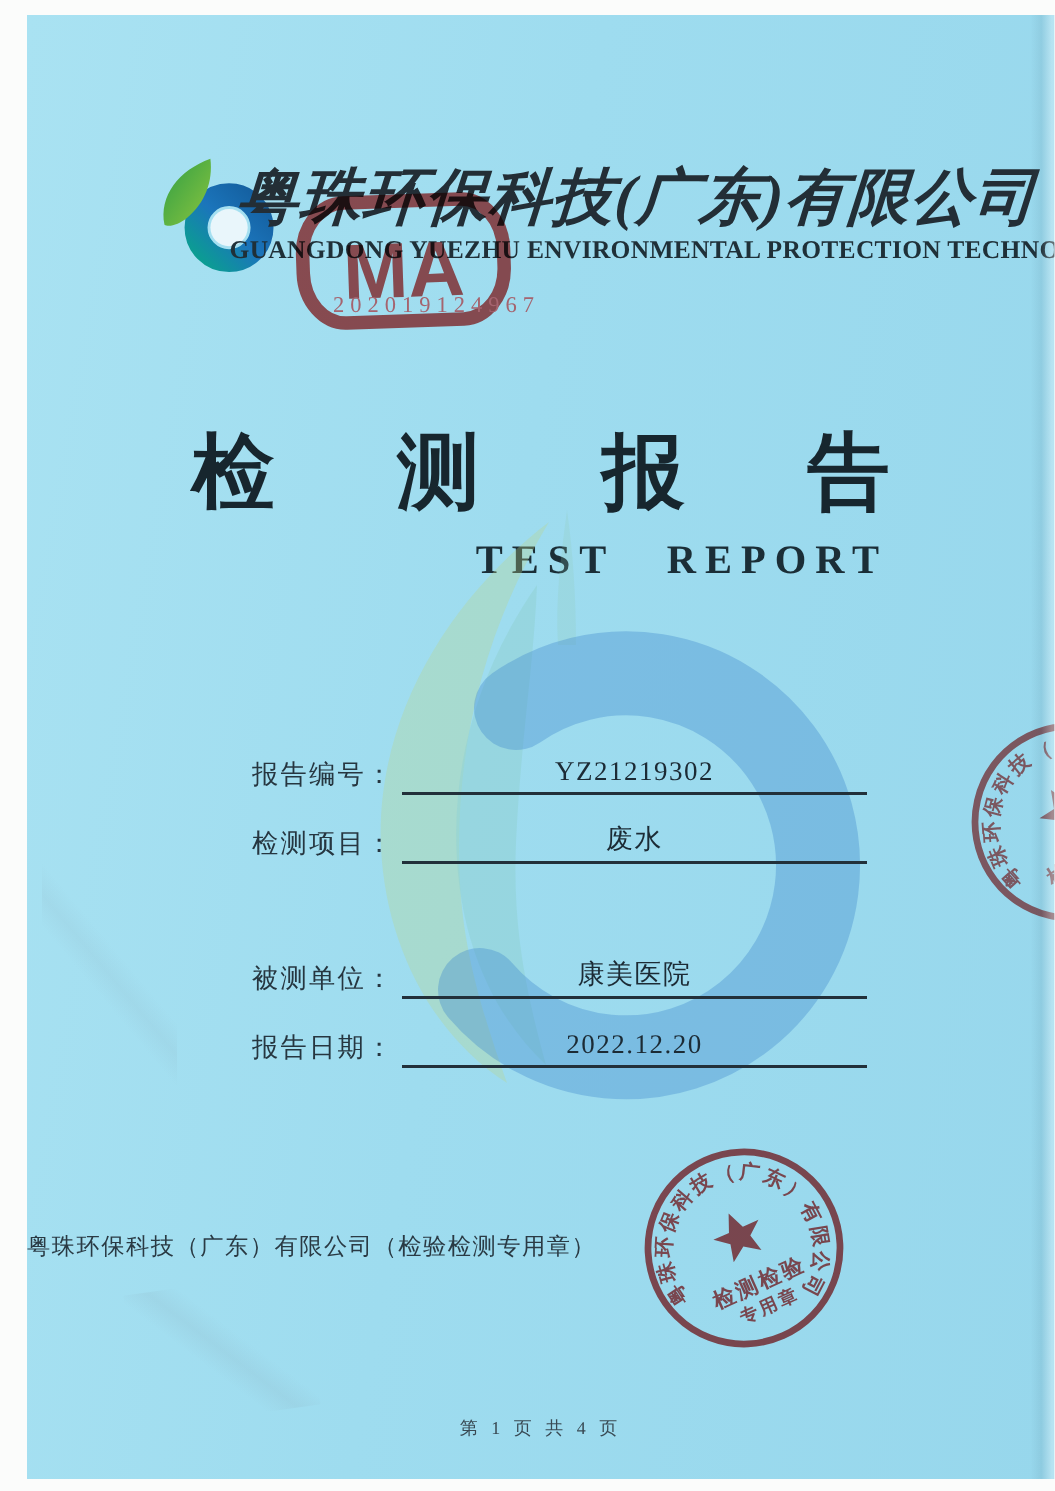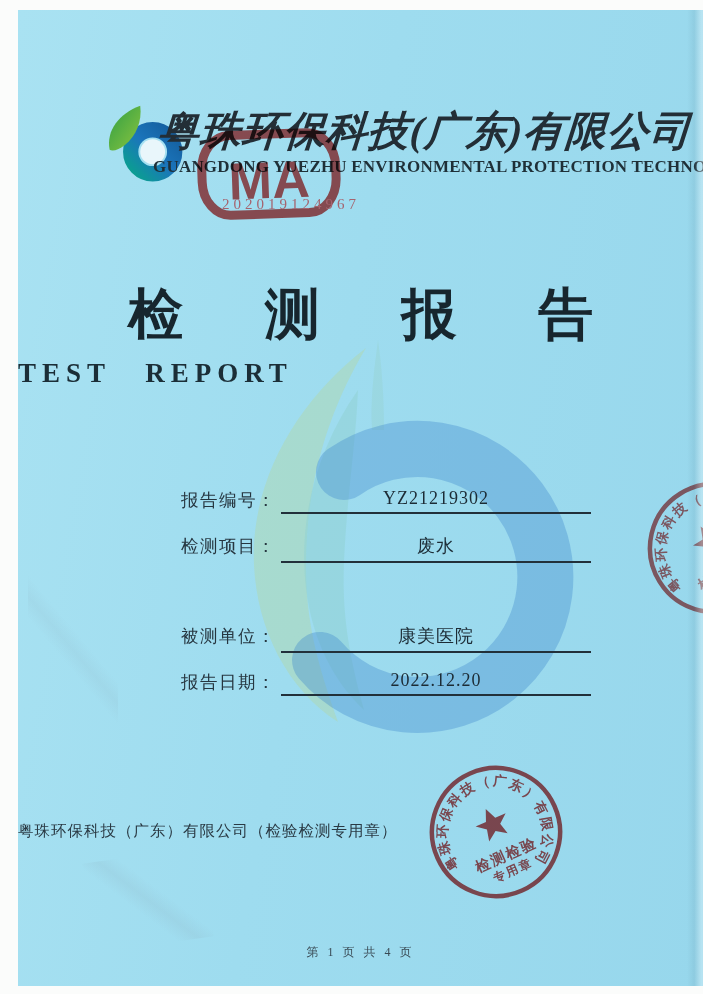--- a/index.html
+++ b/index.html
@@ -40,30 +40,30 @@
     position:absolute;left:183px;top:186px;width:140px;
     font-size:15px;letter-spacing:4px;color:#a5646f;text-align:center;white-space:nowrap;margin-left:20px;
   }
   
   .title-cn{
     position:absolute;left:0;top:268px;width:685px;text-align:center;
     font-size:55px;font-weight:bold;color:#17262e;
     letter-spacing:34px;text-indent:34px;white-space:nowrap;
   }
   .title-en{
-    position:absolute;left:0;top:348px;width:574px;text-align:left;
+    position:absolute;left:0;top:348px;width:574px;text-align:right;
     font-size:27px;font-weight:bold;color:#1b2e37;
     letter-spacing:6px;word-spacing:22px;white-space:nowrap;
   }
   
   .watermark{position:absolute;left:170px;top:320px;width:440px;height:430px;pointer-events:none;}
   
   .form-row{
-    position:absolute;left:163px;width:410px;height:42px;
-    display:flex;align-items:flex-start;
+    position:absolute;left:150px;width:410px;height:42px;
+    display:flex;align-items:flex-end;
   }
   .form-row .lbl{
     width:100px;flex:none;font-size:17.5px;color:#263640;
     letter-spacing:1.5px;padding-bottom:2px;white-space:nowrap;
   }
   .form-row .val{
     flex:1;border-bottom:2px solid #22303a;text-align:center;
     font-size:18px;color:#1c2b35;padding-bottom:3px;letter-spacing:1px;white-space:nowrap;
   }
   .r1{top:478px}.r2{top:524px}.r3{top:569px}.r4{top:614px}.r5{top:660px}

